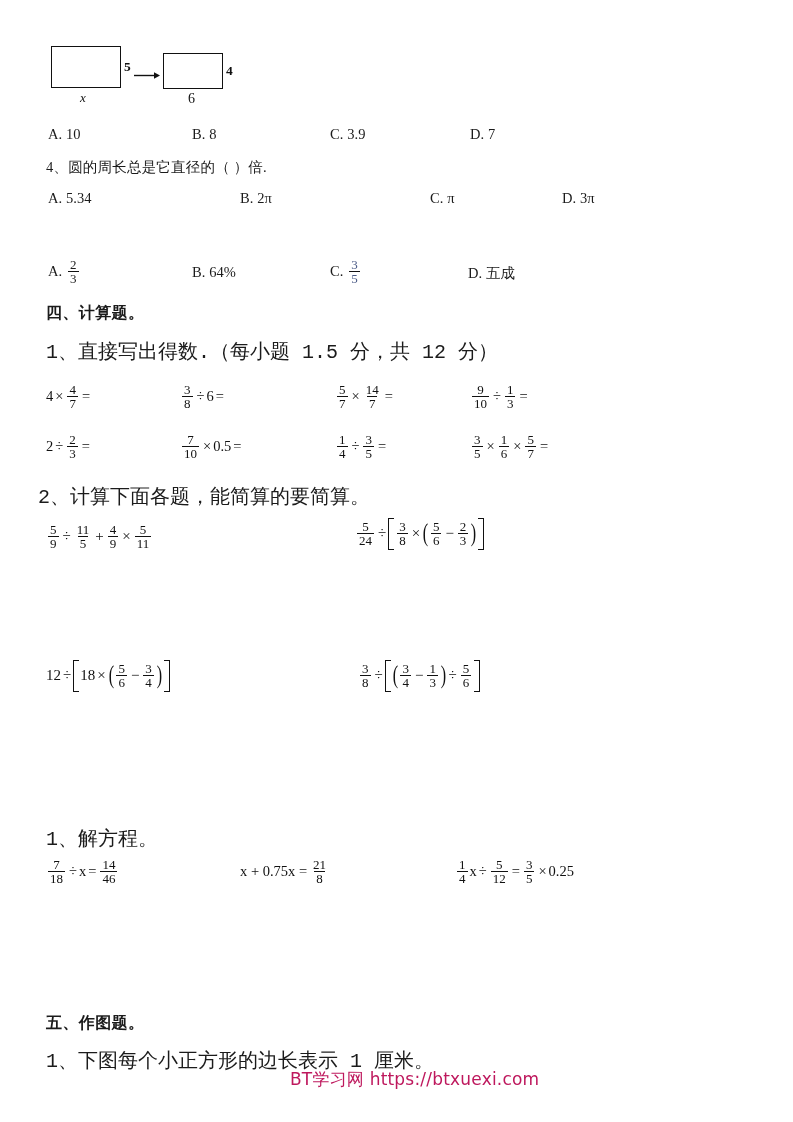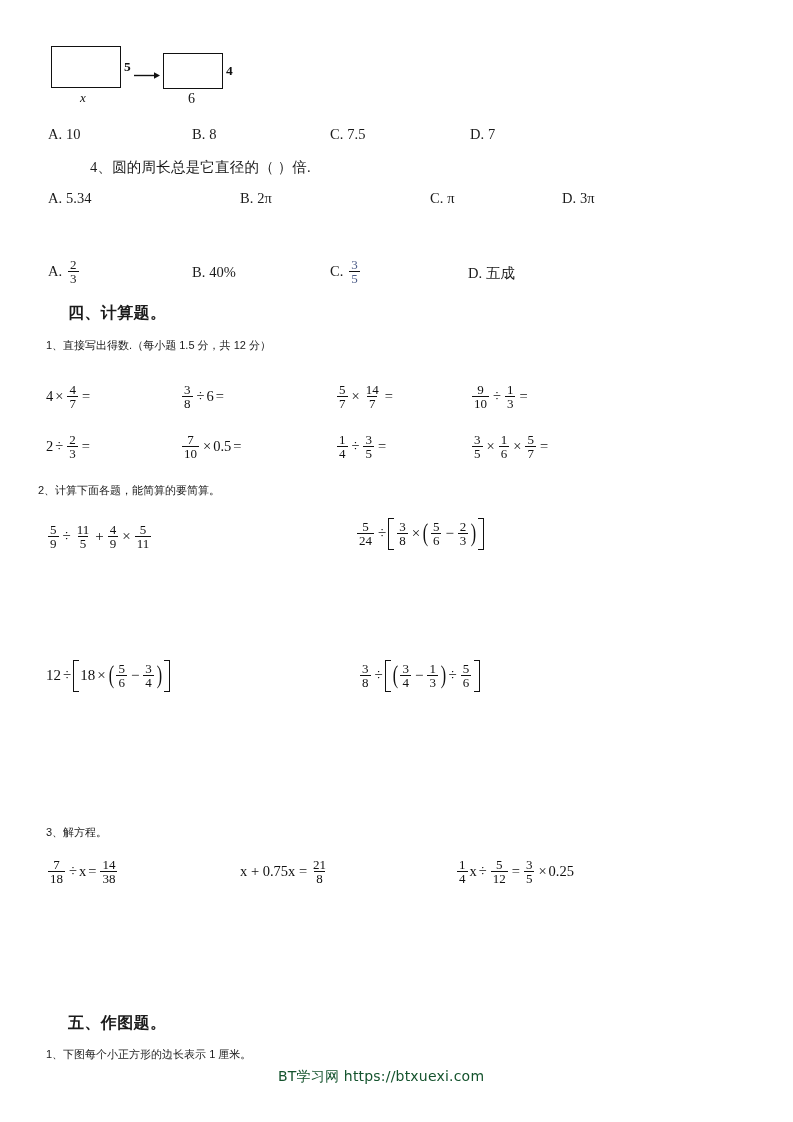--- a/index.html
+++ b/index.html
@@ -70,25 +70,24 @@
     display: flex;
     align-items: center;
     gap: 4px;
   }
   .heading {
     font-size: 16px;
     font-weight: 700;
     font-family: "Liberation Serif", "DejaVu Serif", serif;
     white-space: nowrap;
     letter-spacing: 0.4px;
-    margin-left: 22px;
   }
   .subhead {
-    font-size: 11px;
-    font-family: Liberation Sans, sans-serif;
+    font-size: 20px;
+    font-family: Liberation Mono, monospace;
     white-space: nowrap;
   }
 
   
   .mathrow {
     font-family: "Liberation Serif", "DejaVu Serif", serif;
     font-size: 14.5px;
     display: flex;
     align-items: center;
     white-space: nowrap;
@@ -133,25 +132,25 @@
     display: inline-flex;
     align-items: center;
     padding: 2px 0;
   }
 
   
   .accent { color: #4a5a86; }
 
   
   #watermark {
-    left: 278px;
+    left: 290px;
     top: 1068px;
     font-family: "DejaVu Sans", "Liberation Sans", sans-serif;
-    font-size: 14px;
-    color: #14532d;
+    font-size: 17px;
+    color: #be185d;
     white-space: nowrap;
     letter-spacing: 0.2px;
   }
 </style>
 </head>
 <body>
 
 <div class="page">
 
   <div id="figure-area" class="abs">
@@ -172,28 +171,28 @@
   <div class="abs opt" style="left:48px; top:126px;">
     <span>A.</span>
     <span>10</span>
   </div>
   <div class="abs opt" style="left:192px; top:126px;">
     <span>B.</span>
     <span>8</span>
   </div>
   <div class="abs opt" style="left:330px; top:126px;">
     <span>C.</span>
-    <span>7.5</span>
+    <span>3.9</span>
   </div>
   <div class="abs opt" style="left:470px; top:126px;">
     <span>D.</span>
     <span>7</span>
   </div>
 
-  <div class="abs cn qline" style="left:46px; top:158px;margin-left:44px;">4、圆的周长总是它直径的（        ）倍.</div>
+  <div class="abs cn qline" style="left:46px; top:158px;">4、圆的周长总是它直径的（        ）倍.</div>
 
   <div class="abs opt" style="left:48px; top:190px;">
     <span>A.</span>
     <span>5.34</span>
   </div>
   <div class="abs opt" style="left:240px; top:190px;">
     <span>B.</span>
     <span>2π</span>
   </div>
   <div class="abs opt" style="left:430px; top:190px;">
@@ -208,21 +207,21 @@
 
   <div class="abs opt" style="left:48px; top:258px;">
     <span>A.</span>
     <span class="frac">
       <span class="num">2</span>
       <span class="den">3</span>
     </span>
   </div>
   <div class="abs opt" style="left:192px; top:264px;">
     <span>B.</span>
-    <span>40%</span>
+    <span>64%</span>
   </div>
   <div class="abs opt" style="left:330px; top:258px;">
     <span>C.</span>
     <span class="frac accent">
       <span class="num">3</span>
       <span class="den">5</span>
     </span>
   </div>
   <div class="abs opt" style="left:468px; top:264px;">
     <span>D.</span>
@@ -430,33 +429,33 @@
         <span class="op">÷</span>
         <span class="frac">
           <span class="num">5</span>
           <span class="den">6</span>
         </span>
       </span>
       <span class="bkt right"></span>
     </span>
   </div>
 
-  <div class="abs subhead" style="left:46px; top:825px;">3、解方程。</div>
+  <div class="abs subhead" style="left:46px; top:825px;">1、解方程。</div>
 
   <div class="abs mathrow" style="left:46px; top:858px;">
     <span class="frac">
       <span class="num">7</span>
       <span class="den">18</span>
     </span>
     <span class="op">÷</span>
     <span>x</span>
     <span class="op">=</span>
     <span class="frac">
       <span class="num">14</span>
-      <span class="den">38</span>
+      <span class="den">46</span>
     </span>
   </div>
 
   <div class="abs mathrow" style="left:240px; top:858px;">
     <span>x + 0.75x =</span>
     <span class="frac" style="margin-left:4px;">
       <span class="num">21</span>
       <span class="den">8</span>
     </span>
   </div>

